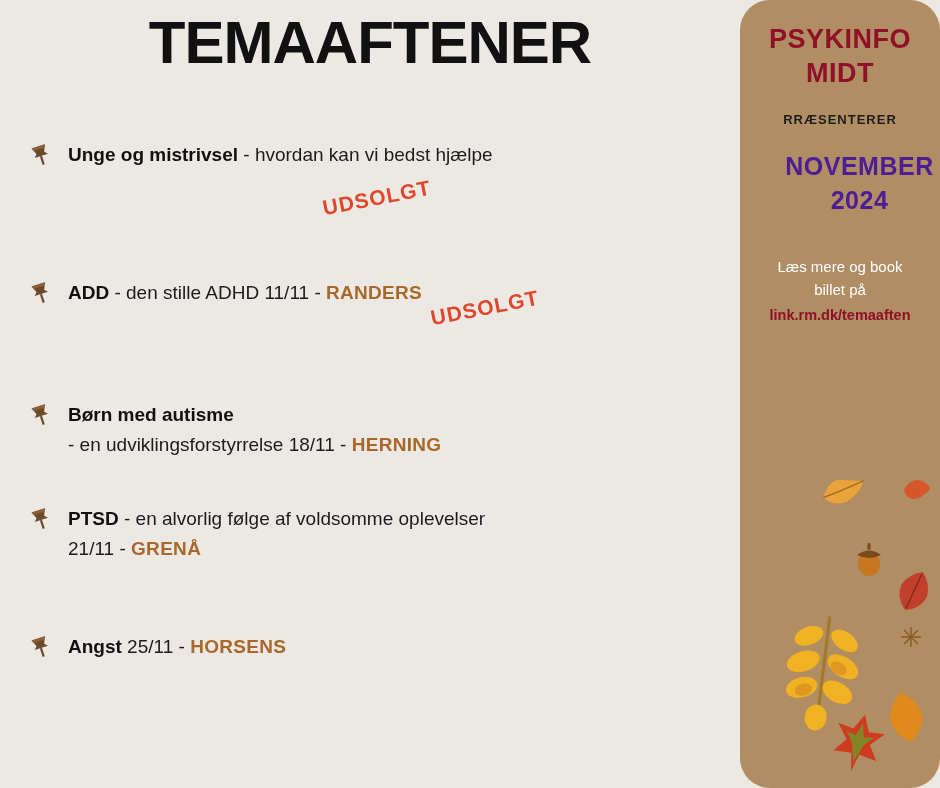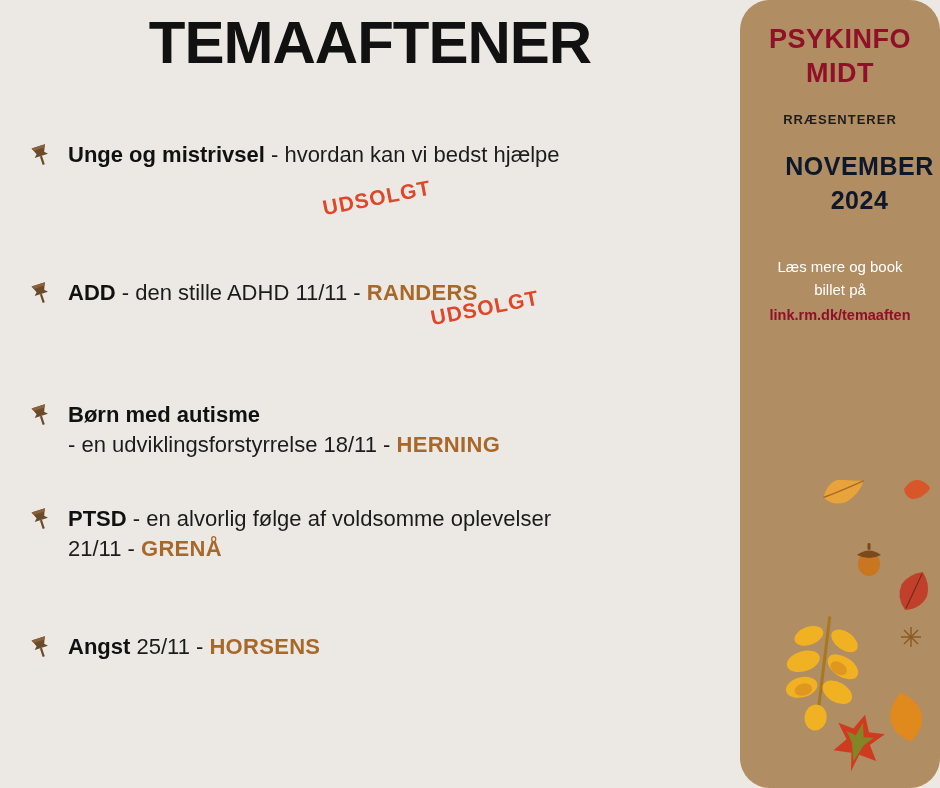--- a/index.html
+++ b/index.html
@@ -56,21 +56,21 @@
     margin-bottom: 44px;
   }
   .pin {
     position: absolute;
     left: 28px;
     top: 2px;
     width: 26px;
     height: 26px;
   }
   .event-line {
-    font-size: 22px;
+    font-size: 19px;
     line-height: 30px;
     color: #1c1c1c;
     font-family: "Liberation Sans", sans-serif;
   }
   .ev-bold {
     font-weight: bold;
     color: #111111;
   }
   .ev-city {
     color: #a8682a;
@@ -111,21 +111,21 @@
     font-size: 13px;
     font-weight: bold;
     color: #1d1d1d;
     letter-spacing: 1px;
   }
   .month {
     text-align: center;
     margin-top: 22px;
     font-size: 25px;
     font-weight: bold;
-    color: #0f172a;
+    color: #4c1d95;
     line-height: 34px;
     letter-spacing: 0.5px;
     padding-left: 39px;
   }
   .booking {
     text-align: center;
     margin-top: 38px;
     font-size: 15px;
     color: #ffffff;
     line-height: 23px;

